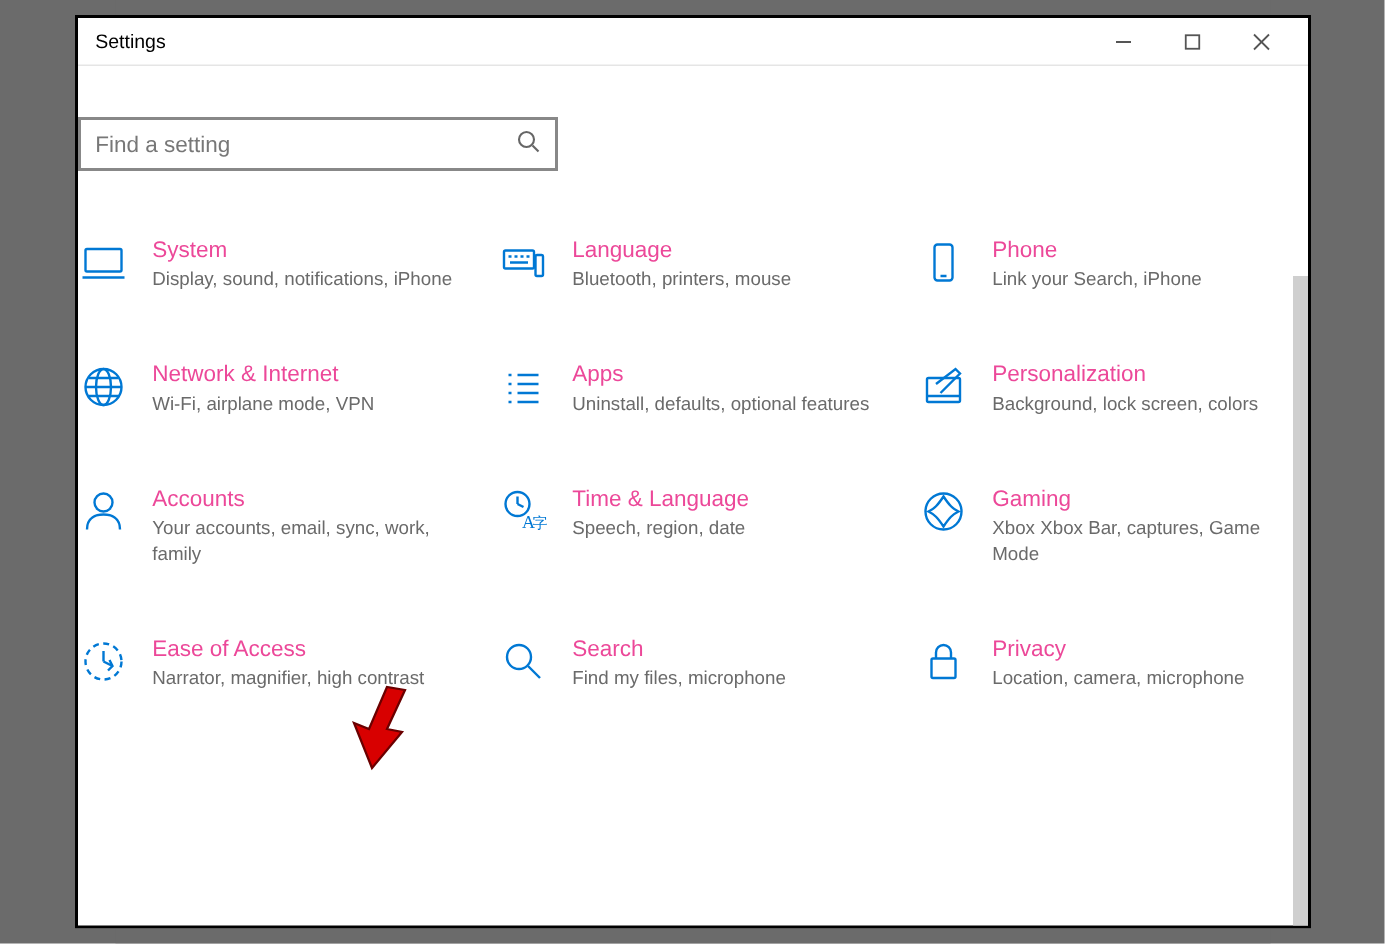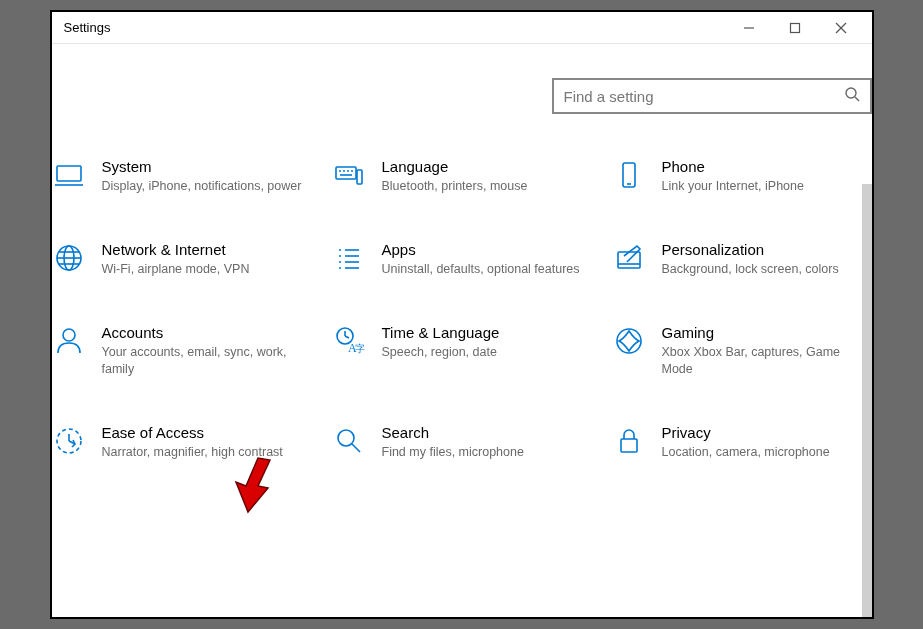--- a/index.html
+++ b/index.html
@@ -55,21 +55,21 @@
     font-size: 12px;
   }
   .win-btn svg { stroke: #555; fill: none; }
   .content {
     flex: 1;
     position: relative;
     overflow: hidden;
   }
   .search-wrap {
     display: flex;
-    justify-content: flex-end;
+    justify-content: flex-start;
     padding: 34px 0 24px 0;
   }
   .search-box {
     width: 320px;
     height: 36px;
     border: 2px solid #888888;
     display: flex;
     align-items: center;
     padding: 0 10px;
     background: #fff;
@@ -104,21 +104,21 @@
     flex-shrink: 0;
     color: #0078d4;
     display: flex;
     align-items: center;
     justify-content: center;
   }
   .cat-icon svg { stroke: #0078d4; fill: none; stroke-width: 1.6; }
   .cat-text { flex: 1; }
   .cat-title {
     font-size: 15px;
-    color: #000000;
+    color: #ec4899;
     font-weight: 400;
     margin-bottom: 3px;
   }
   .cat-desc {
     font-size: 12.5px;
     color: #6a6a6a;
     line-height: 1.35;
   }
   .scrollbar {
     position: absolute;
@@ -180,21 +180,21 @@
 
         <div class="cat-item">
           <span class="cat-icon">
             <svg width="32" height="32" viewBox="0 0 32 32">
                 <rect x="4" y="7" width="24" height="15" rx="1"></rect>
                 <line x1="2" y1="26" x2="30" y2="26"></line>
               </svg>
           </span>
           <div class="cat-text">
             <div class="cat-title">System</div>
-            <div class="cat-desc">Display, iPhone, notifications, power</div>
+            <div class="cat-desc">Display, sound, notifications, iPhone</div>
           </div>
         </div>
 
         <div class="cat-item">
           <span class="cat-icon">
             <svg width="32" height="32" viewBox="0 0 32 32">
                 <rect x="3" y="8" width="20" height="12" rx="1"></rect>
                 <line x1="6" y1="12" x2="8" y2="12"></line>
                 <line x1="10" y1="12" x2="12" y2="12"></line>
                 <line x1="14" y1="12" x2="16" y2="12"></line>
@@ -211,21 +211,21 @@
 
         <div class="cat-item">
           <span class="cat-icon">
             <svg width="32" height="32" viewBox="0 0 32 32">
                 <rect x="10" y="4" width="12" height="24" rx="2"></rect>
                 <line x1="14" y1="25" x2="18" y2="25"></line>
               </svg>
           </span>
           <div class="cat-text">
             <div class="cat-title">Phone</div>
-            <div class="cat-desc">Link your Internet, iPhone</div>
+            <div class="cat-desc">Link your Search, iPhone</div>
           </div>
         </div>
 
         <div class="cat-item">
           <span class="cat-icon">
             <svg width="32" height="32" viewBox="0 0 32 32">
                 <circle cx="16" cy="16" r="12"></circle>
                 <ellipse cx="16" cy="16" rx="5" ry="12"></ellipse>
                 <line x1="4" y1="16" x2="28" y2="16"></line>
                 <line x1="6" y1="10" x2="26" y2="10"></line>

